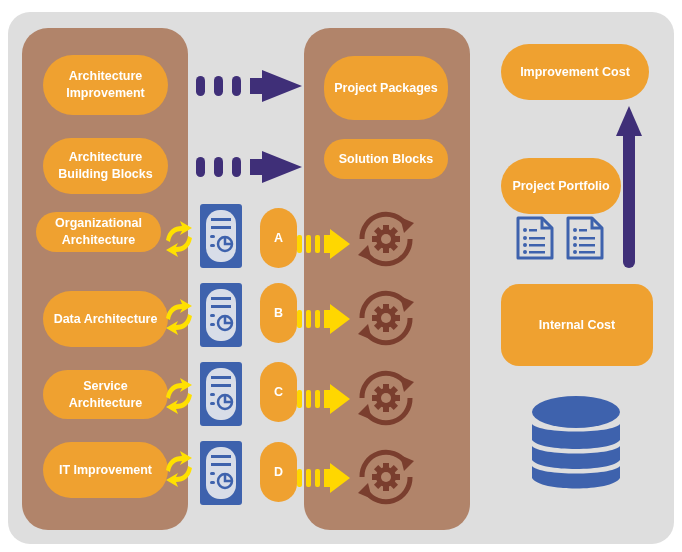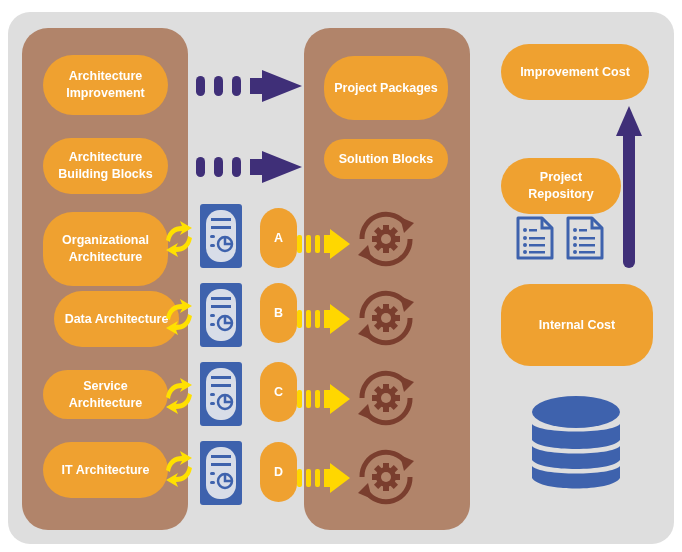--- a/index.html
+++ b/index.html
@@ -16,31 +16,31 @@
 <div class="canvas"></div>
 
 <div class="col" style="left:22px;top:28px;width:166px;height:502px;"></div>
 
 <div class="pill" style="left:43px;top:55px;width:125px;height:60px;">
   <div><span>Architecture</span><br><span>Improvement</span></div>
 </div>
 <div class="pill" style="left:43px;top:138px;width:125px;height:56px;">
   <div><span>Architecture</span><br><span>Building Blocks</span></div>
 </div>
-<div class="pill" style="left:43px;top:212px;width:125px;height:74px;">
+<div class="pill" style="left:36px;top:212px;width:125px;height:40px;">
   <div><span>Organizational</span><br><span>Architecture</span></div>
 </div>
-<div class="pill" style="left:54px;top:291px;width:125px;height:56px;">
+<div class="pill" style="left:43px;top:291px;width:125px;height:56px;">
   <div><span>Data Architecture</span></div>
 </div>
 <div class="pill" style="left:43px;top:370px;width:125px;height:49px;">
   <div><span>Service</span><br><span>Architecture</span></div>
 </div>
 <div class="pill" style="left:43px;top:442px;width:125px;height:56px;">
-  <div><span>IT Architecture</span></div>
+  <div><span>IT Improvement</span></div>
 </div>
 
 <div class="col" style="left:304px;top:28px;width:166px;height:502px;"></div>
 
 <div class="pill" style="left:324px;top:56px;width:124px;height:64px;">
   <span>Project Packages</span>
 </div>
 <div class="pill" style="left:324px;top:139px;width:124px;height:40px;">
   <span>Solution Blocks</span>
 </div>
@@ -213,21 +213,21 @@
 <div class="pill" style="left:501px;top:44px;width:148px;height:56px;">
   <span>Improvement Cost</span>
 </div>
 
 <svg class="abs" style="left:614px;top:104px;" width="30" height="166" viewBox="0 0 30 166">
   <rect x="9" y="22" width="12" height="142" rx="6" fill="#3f2f78"></rect>
   <path d="M2 32 L15 2 L28 32 Z" fill="#3f2f78"></path>
 </svg>
 
 <div class="pill" style="left:501px;top:158px;width:120px;height:56px;">
-  <span>Project Repository</span>
+  <span>Project Portfolio</span>
 </div>
 
 <svg class="abs" style="left:516px;top:216px;" width="38" height="44" viewBox="0 0 38 44">
   <path d="M2 2 H26 L36 12 V42 H2 Z" fill="#dedede" stroke="#3e62ad" stroke-width="3" stroke-linejoin="round"></path>
   <path d="M26 2 V12 H36" fill="none" stroke="#3e62ad" stroke-width="3"></path>
   <circle cx="9" cy="14" r="2" fill="#3e62ad"></circle>
     <rect x="13" y="13" width="8" height="2.5" fill="#3e62ad"></rect>
   <circle cx="9" cy="22" r="2" fill="#3e62ad"></circle>
     <rect x="13" y="21" width="16" height="2.5" fill="#3e62ad"></rect>
   <circle cx="9" cy="29" r="2" fill="#3e62ad"></circle>
@@ -241,21 +241,21 @@
   <circle cx="9" cy="14" r="2" fill="#3e62ad"></circle>
     <rect x="13" y="13" width="8" height="2.5" fill="#3e62ad"></rect>
   <circle cx="9" cy="22" r="2" fill="#3e62ad"></circle>
     <rect x="13" y="21" width="16" height="2.5" fill="#3e62ad"></rect>
   <circle cx="9" cy="29" r="2" fill="#3e62ad"></circle>
     <rect x="13" y="28" width="16" height="2.5" fill="#3e62ad"></rect>
   <circle cx="9" cy="36" r="2" fill="#3e62ad"></circle>
     <rect x="13" y="35" width="16" height="2.5" fill="#3e62ad"></rect>
 </svg>
 
-<div class="pill" style="left:501px;top:284px;width:152px;height:82px;border-radius:29px;">
+<div class="pill" style="left:501px;top:284px;width:152px;height:82px;border-radius:18px;">
   <span>Internal Cost</span>
 </div>
 
 <svg class="abs" style="left:530px;top:394px;" width="92" height="96" viewBox="0 0 92 96">
   <ellipse cx="46" cy="18" rx="44" ry="16" fill="#3e62ad"></ellipse>
   <path d="M2 30 C10 40 82 40 90 30 V46 C82 58 10 58 2 46 Z" fill="#3e62ad"></path>
   <path d="M2 52 C10 62 82 62 90 52 V66 C82 78 10 78 2 66 Z" fill="#3e62ad"></path>
   <path d="M2 72 C10 82 82 82 90 72 V84 C82 98 10 98 2 84 Z" fill="#3e62ad"></path>
 </svg>
 

